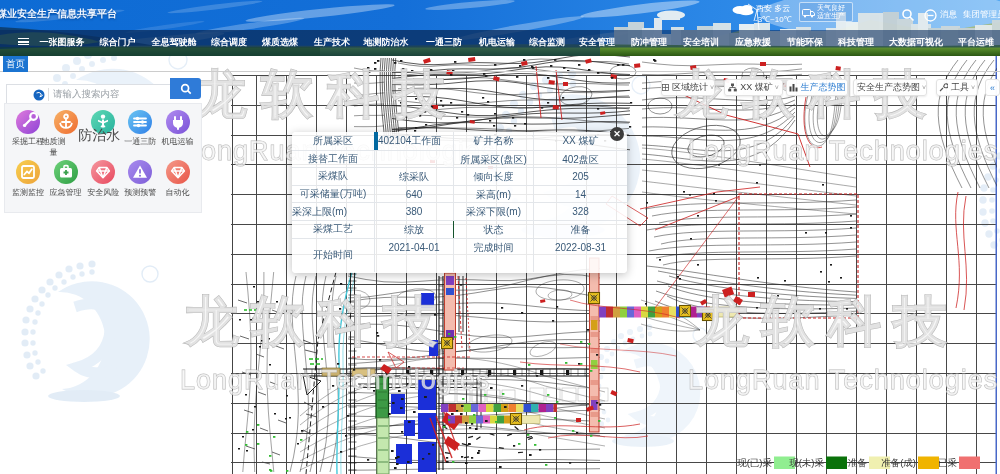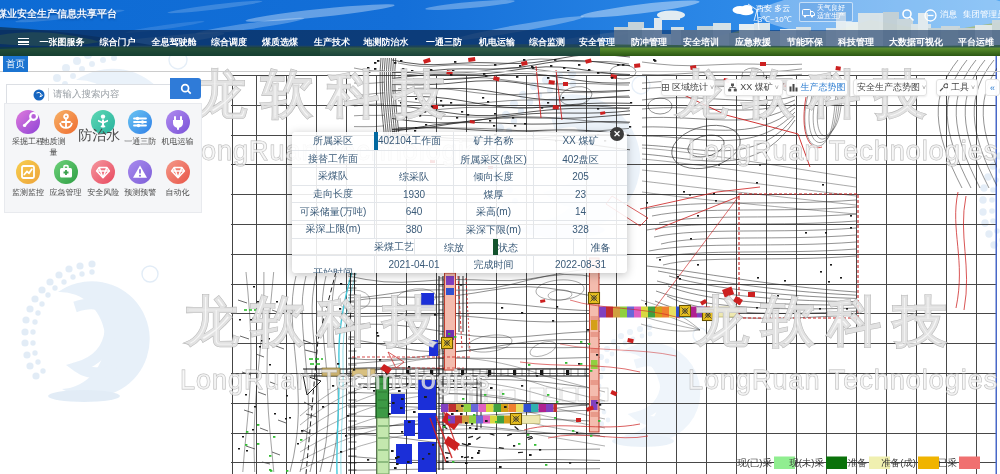--- a/index.html
+++ b/index.html
@@ -1056,41 +1056,35 @@
       <div style="width:80px;text-align:center;border-left:1px solid #e3e6ea;align-self:stretch;line-height:17.6px">所属采区(盘区)</div>
       <div style="flex:1;text-align:center;border-left:1px solid #e3e6ea;align-self:stretch;line-height:17.6px">402盘区</div>
     </div>
     <div style="display:flex;height:17.6px;border-top:1px solid #e3e6ea;align-items:center;font-size:10px;color:#3a5a78">
 <div style="width:82px;text-align:center;">采煤队</div>
       <div style="width:79px;text-align:center;border-left:1px solid #e3e6ea;align-self:stretch;line-height:17.6px">综采队</div>
       <div style="width:80px;text-align:center;border-left:1px solid #e3e6ea;align-self:stretch;line-height:17.6px">倾向长度</div>
       <div style="flex:1;text-align:center;border-left:1px solid #e3e6ea;align-self:stretch;line-height:17.6px">205</div>
     </div>
     <div style="display:flex;height:17.6px;border-top:1px solid #e3e6ea;align-items:center;font-size:10px;color:#3a5a78">
-<div style="width:82px;text-align:center;">走向长度</div>
-      <div style="width:79px;text-align:center;border-left:1px solid #e3e6ea;align-self:stretch;line-height:17.6px">1930</div>
-      <div style="width:80px;text-align:center;border-left:1px solid #e3e6ea;align-self:stretch;line-height:17.6px">煤厚</div>
-      <div style="flex:1;text-align:center;border-left:1px solid #e3e6ea;align-self:stretch;line-height:17.6px">23</div>
-    </div>
-    <div style="display:flex;height:17.6px;border-top:1px solid #e3e6ea;align-items:center;font-size:10px;color:#3a5a78">
 <div style="width:82px;text-align:center;">可采储量(万吨)</div>
       <div style="width:79px;text-align:center;border-left:1px solid #e3e6ea;align-self:stretch;line-height:17.6px">640</div>
       <div style="width:80px;text-align:center;border-left:1px solid #e3e6ea;align-self:stretch;line-height:17.6px">采高(m)</div>
       <div style="flex:1;text-align:center;border-left:1px solid #e3e6ea;align-self:stretch;line-height:17.6px">14</div>
     </div>
     <div style="display:flex;height:17.6px;border-top:1px solid #e3e6ea;align-items:center;font-size:10px;color:#3a5a78">
-<div style="width:82px;text-align:center;">采深上限(m)</div>
+<div style="width:82px;text-align:left;">采深上限(m)</div>
       <div style="width:79px;text-align:center;border-left:1px solid #e3e6ea;align-self:stretch;line-height:17.6px">380</div>
       <div style="width:80px;text-align:center;border-left:1px solid #e3e6ea;align-self:stretch;line-height:17.6px">采深下限(m)</div>
       <div style="flex:1;text-align:center;border-left:1px solid #e3e6ea;align-self:stretch;line-height:17.6px">328</div>
     </div>
     <div style="display:flex;height:17.6px;border-top:1px solid #e3e6ea;align-items:center;font-size:10px;color:#3a5a78">
-<div style="width:82px;text-align:right;margin-left:40px;">采煤工艺</div>
+<div style="width:82px;text-align:center;">采煤工艺</div>
       <div style="width:79px;text-align:center;border-left:1px solid #e3e6ea;align-self:stretch;line-height:17.6px">综放</div>
-      <div style="width:80px;text-align:left;border-left:5px solid #14532d;align-self:stretch;line-height:17.6px">状态</div>
+      <div style="width:80px;text-align:center;border-left:1px solid #14532d;align-self:stretch;line-height:17.6px">状态</div>
       <div style="flex:1;text-align:center;border-left:1px solid #e3e6ea;align-self:stretch;line-height:17.6px">准备</div>
     </div>
     <div style="display:flex;height:34px;border-top:1px solid #e3e6ea;align-items:center;font-size:10px;color:#3a5a78">
 <div style="width:82px;text-align:center;">开始时间</div>
       <div style="width:79px;text-align:center;border-left:1px solid #e3e6ea;align-self:stretch;line-height:17.6px">2021-04-01</div>
       <div style="width:80px;text-align:center;border-left:1px solid #e3e6ea;align-self:stretch;line-height:17.6px">完成时间</div>
       <div style="flex:1;text-align:center;border-left:1px solid #e3e6ea;align-self:stretch;line-height:17.6px">2022-08-31</div>
     </div>
   </div>
 <div style="position:absolute;left:610px;top:127px;width:14px;height:14px;border-radius:50%;background:#3c3c3c;color:#fff;font-size:9px;line-height:14px;text-align:center;font-weight:bold">✕</div>

